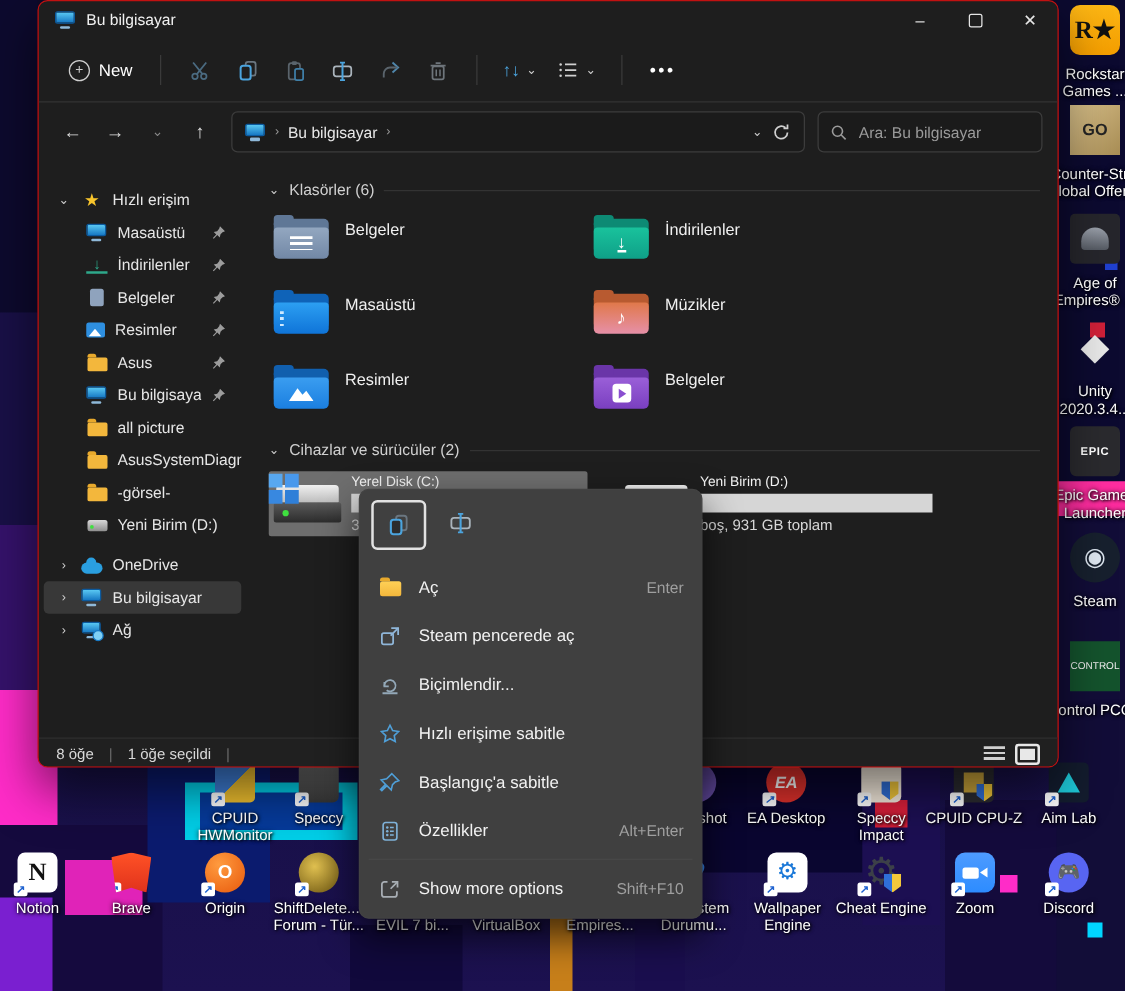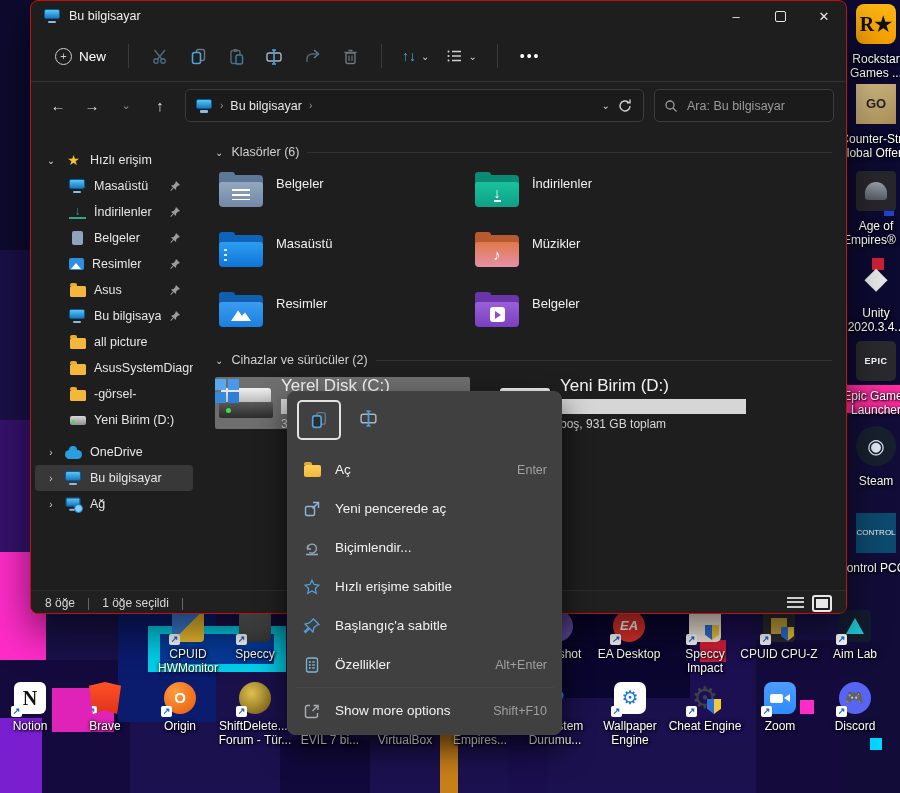--- a/index.html
+++ b/index.html
@@ -76,21 +76,21 @@
   .ic-zoom::before{content:"";width:13px;height:9px;background:#fff;border-radius:2px;margin-right:1px;}
   .ic-zoom::after{content:"";width:0;height:0;border-top:4px solid transparent;border-bottom:4px solid transparent;border-right:6px solid #fff;}
   .ic-discord{background:#5865f2;border-radius:50%;color:#fff;font-size:15px;text-shadow:none;}
   .ic-rockstar{background:linear-gradient(180deg,#fcb614,#f59e00);border-radius:8px;color:#111;font-weight:bold;font-size:20px;font-family:"Liberation Serif",serif;text-shadow:none;}
   .ic-csgo{background:linear-gradient(135deg,#d8c08a,#a88d55);color:#242424;font-weight:bold;font-size:13px;text-shadow:none;}
   .ic-aoe{background:#26262c;border-radius:4px;}
   .ic-aoe::before{content:"";width:22px;height:18px;background:linear-gradient(#9aa0aa,#555a63);border-radius:11px 11px 3px 3px;}
   .ic-unity{background:transparent;color:#e8e8e8;font-size:30px;text-shadow:none;}
   .ic-epic{background:#2a2a2e;border-radius:5px;color:#fff;font-weight:bold;font-size:9px;letter-spacing:.5px;text-shadow:none;}
   .ic-steam{background:#17202e;border-radius:50%;color:#dfe8f2;font-size:20px;text-shadow:none;}
-  .ic-control{background:#0c4a6e;color:#eee;font-size:8px;text-shadow:none;text-align:right;}
+  .ic-control{background:#14532d;color:#eee;font-size:8px;text-shadow:none;text-align:right;}
 
   
   .window{position:absolute;left:30px;top:0;width:815px;height:612px;z-index:10;
     background:#1e1e1e;border:1.5px solid #c11111;border-radius:8px;overflow:hidden;
     color:#e8e8e8;box-shadow:0 18px 40px rgba(0,0,0,.55);}
   .titlebar{height:30px;display:flex;align-items:center;padding-left:13px;}
   .title-text{font-size:12.5px;margin-left:8px;flex:1;color:#f0f0f0;}
   .wbtn{width:44px;height:30px;display:flex;align-items:center;justify-content:center;color:#e6e6e6;font-size:13px;}
   .wbtn .maxbox{width:9px;height:9px;border:1px solid #e6e6e6;border-radius:2px;display:block;}
   
@@ -182,21 +182,21 @@
   .dtile{width:247px;height:48px;display:flex;align-items:center;gap:8px;padding:2px 4px;border-radius:2px;}
   .dtile.sel{background:#6e6e6e;}
   .hdd{position:relative;width:54px;height:32px;flex-shrink:0;}
   .hdd .htop{position:absolute;left:2px;top:1px;width:50px;height:14px;background:linear-gradient(#f0f0f0,#bdbdbd);border-radius:3px 3px 1px 1px;}
   .hdd .hbot{position:absolute;left:0;bottom:1px;width:54px;height:16px;background:linear-gradient(#5a5a5a,#2c2c2c);border-radius:2px;}
   .hdd .led{position:absolute;left:7px;bottom:6px;width:5px;height:5px;background:#3fe03f;border-radius:50%;}
   .winlogo{position:absolute;left:-4px;top:-8px;width:24px;height:24px;display:grid;
     grid-template-columns:11px 11px;grid-template-rows:11px 11px;gap:2px;z-index:2;}
   .winlogo span{display:block;}
   .dinfo{display:flex;flex-direction:column;gap:3px;min-width:0;}
-  .dname{font-size:17px;color:#f2f2f2;white-space:nowrap;}
+  .dname{font-size:11px;color:#f2f2f2;white-space:nowrap;}
   .pbar{width:186px;height:15px;background:#d6d6d6;}
   .pfill{height:100%;background:#2f9fe0;}
   .ddetail{font-size:12px;color:#d8d8d8;white-space:nowrap;}
 
   .statusbar{height:24px;border-top:1px solid #2e2e2e;display:flex;align-items:center;
     padding:0 14px;gap:12px;font-size:12px;color:#d8d8d8;background:#202020;}
   .statusbar .sep{color:#6a6a6a;}
   .statusbar .right{margin-left:auto;display:flex;gap:8px;align-items:center;}
   .vb1{width:17px;height:13px;background:repeating-linear-gradient(180deg,#cfcfcf 0 2px,transparent 2px 4.4px);}
   .vb2{width:16px;height:13px;border:2px solid #e8e8e8;border-radius:3px;display:flex;}
@@ -747,21 +747,21 @@
     <span class="mshort">Enter</span>
   </div>
   <div class="mitem">
     <span class="micon">
       <svg width="18" height="18" viewBox="0 0 18 18">
           <rect x="2.5" y="6.5" width="9" height="9" rx="1.5" fill="none" stroke="#8fb6d9" stroke-width="1.4"></rect>
           <polyline points="10,2.5 15.5,2.5 15.5,8" fill="none" stroke="#8fb6d9" stroke-width="1.4"></polyline>
           <line x1="15.5" y1="2.5" x2="9.5" y2="8.5" stroke="#8fb6d9" stroke-width="1.4"></line>
         </svg>
     </span>
-    <span class="mlabel">Yeni pencerede aç</span>
+    <span class="mlabel">Steam pencerede aç</span>
     <span class="mshort"></span>
   </div>
   <div class="mitem">
     <span class="micon">
       <svg width="18" height="18" viewBox="0 0 18 18">
           <path d="M4.5 10 a4.5 4.5 0 1 1 1.8 3.2" fill="none" stroke="#93a8b8" stroke-width="1.4"></path>
           <path d="M4.5 6.5 v3.5 h3.5" fill="none" stroke="#93a8b8" stroke-width="1.4"></path>
           <line x1="3" y1="15.5" x2="15" y2="15.5" stroke="#93a8b8" stroke-width="1.6"></line>
         </svg>
     </span>

